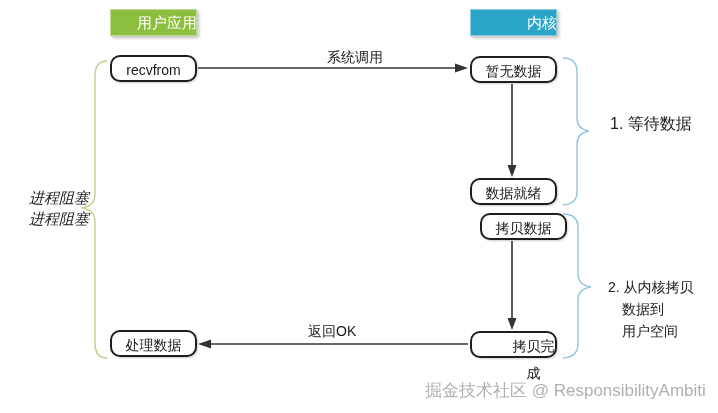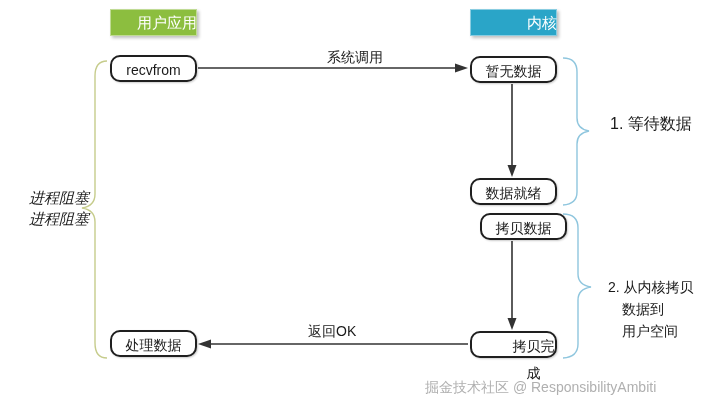--- a/index.html
+++ b/index.html
@@ -30,21 +30,21 @@
   .lbl{position:absolute;font-size:14px;color:#1a1a1a;white-space:nowrap;}
   .lbl-syscall{left:307px;top:49px;margin-left:20px;}
   .lbl-returnok{left:308px;top:323px;}
   .side-label{position:absolute;font-size:15px;color:#1a1a1a;line-height:21px;}
   .side-left{left:29px;top:187px;font-style:italic;}
   .side-step1{left:610px;top:113px;font-size:16px;}
   .side-step2{left:608px;top:276px;font-size:14px;line-height:22px;}
   .side-step2 .ind{padding-left:14px;}
   .side-label span{display:block;}
   .watermark{
-    position:absolute;left:425px;top:379px;font-size:14px;white-space:nowrap;
+    position:absolute;left:425px;top:379px;font-size:17px;white-space:nowrap;
     color:var(--watermark,#b0b0b0);text-shadow:0 1px 1px rgba(255,255,255,.9);
   }
   .stroke-line{stroke:var(--line,#333);stroke-width:1.6;fill:none;}
   .fill-line{fill:var(--line,#333);}
   .brace-l{stroke:var(--brace-left,#c6cc8c);stroke-width:1.4;fill:none;}
   .brace-r{stroke:var(--brace-right,#8fc6de);stroke-width:1.4;fill:none;}
 </style>
 </head>
 <body>
 

